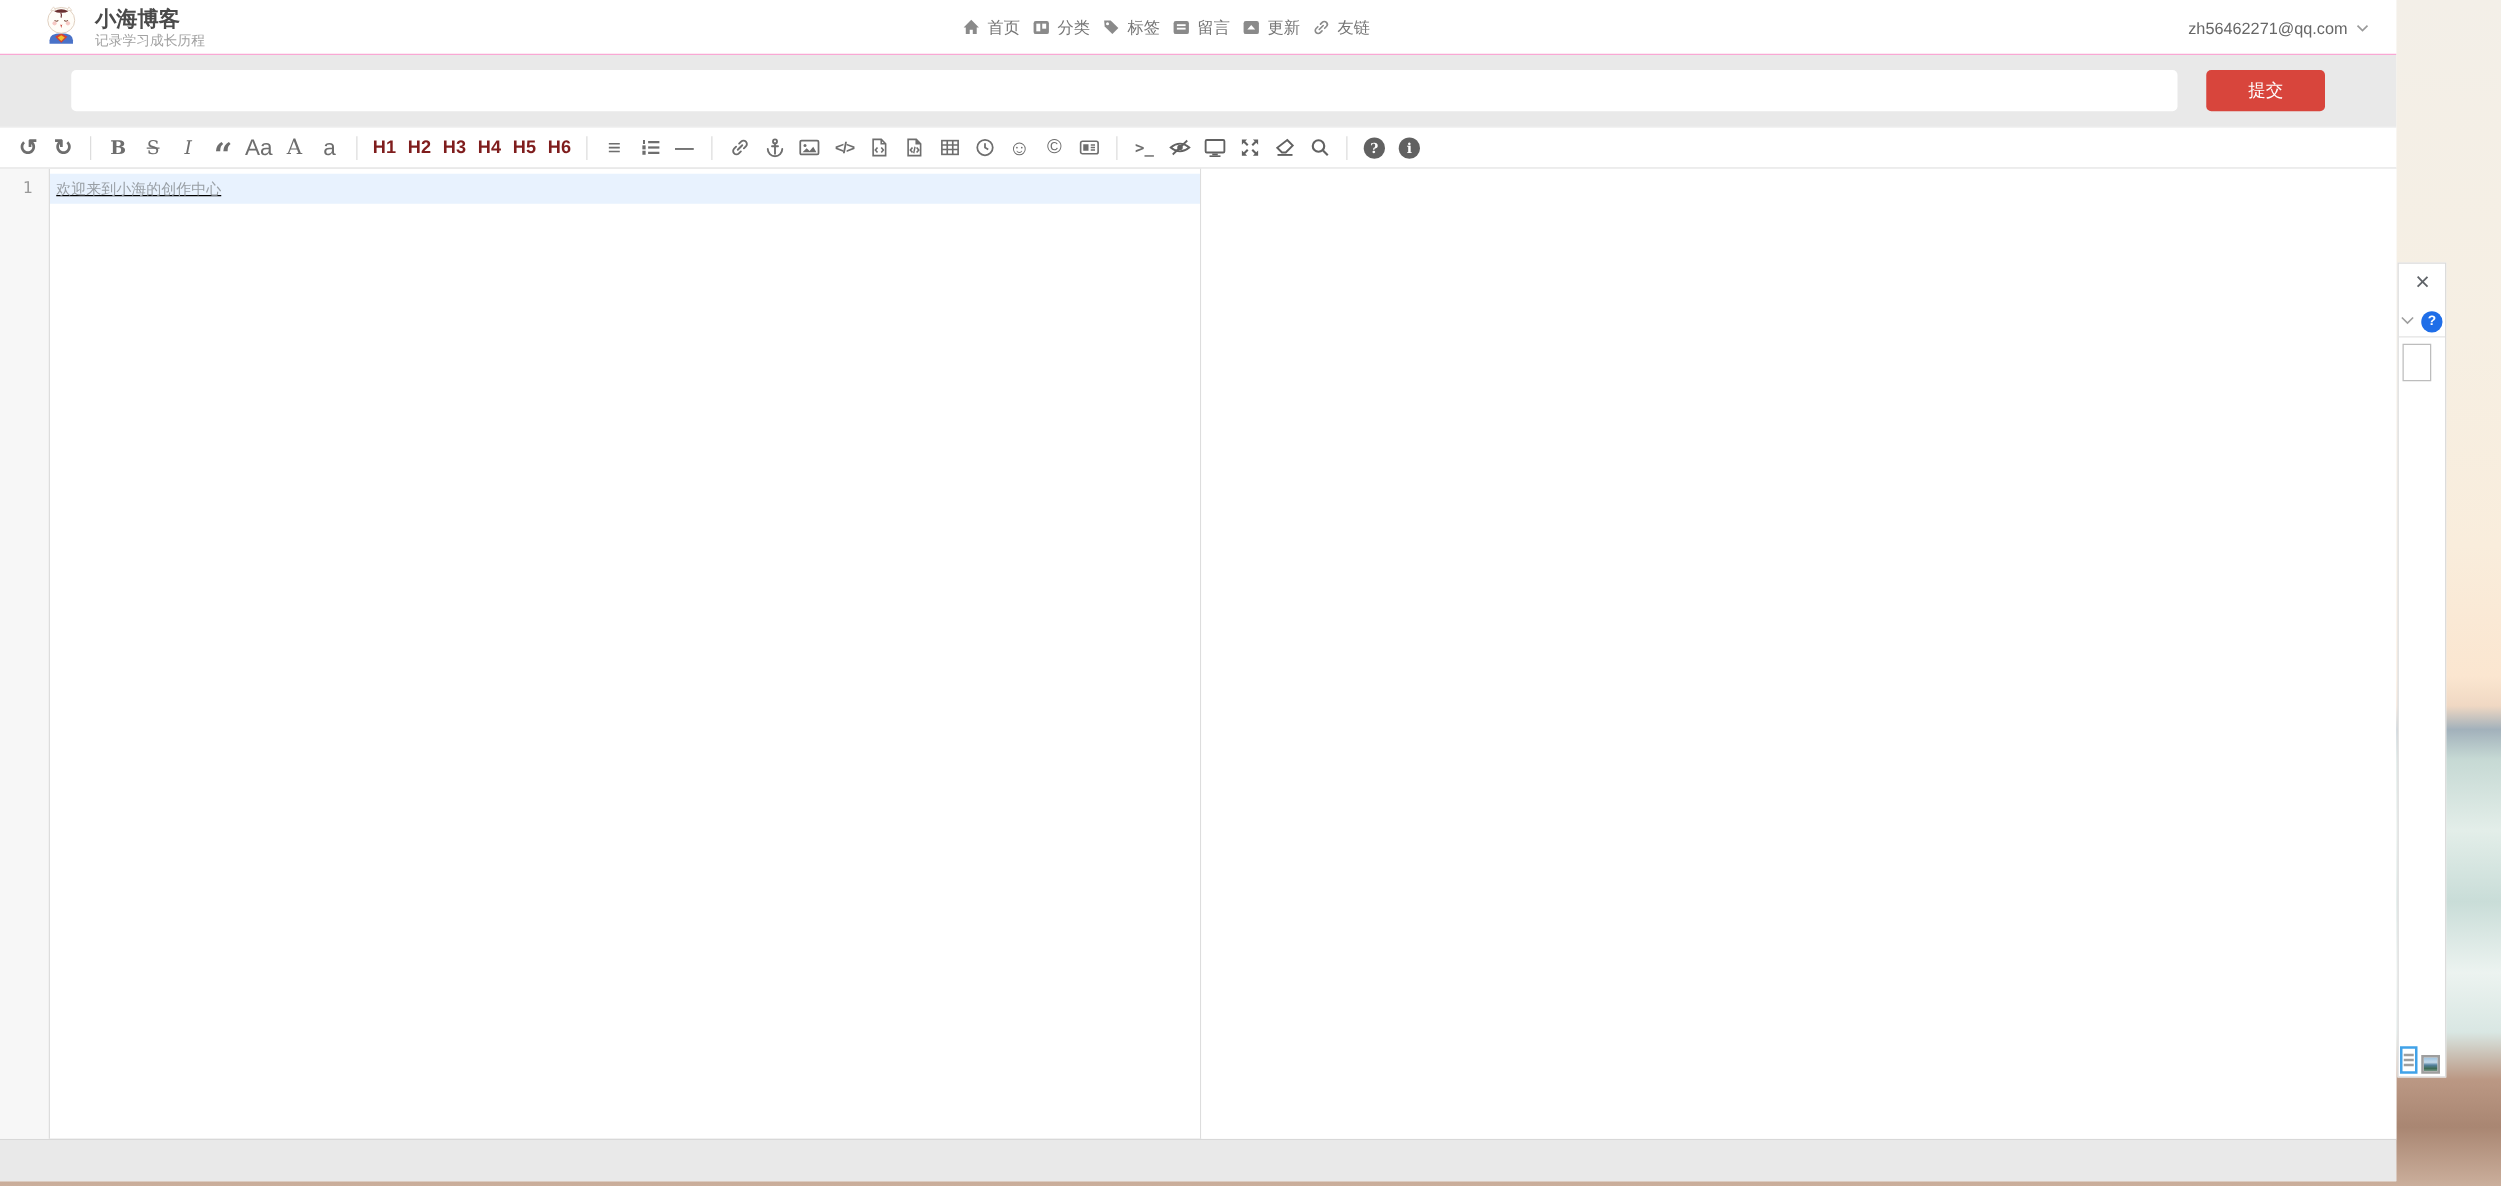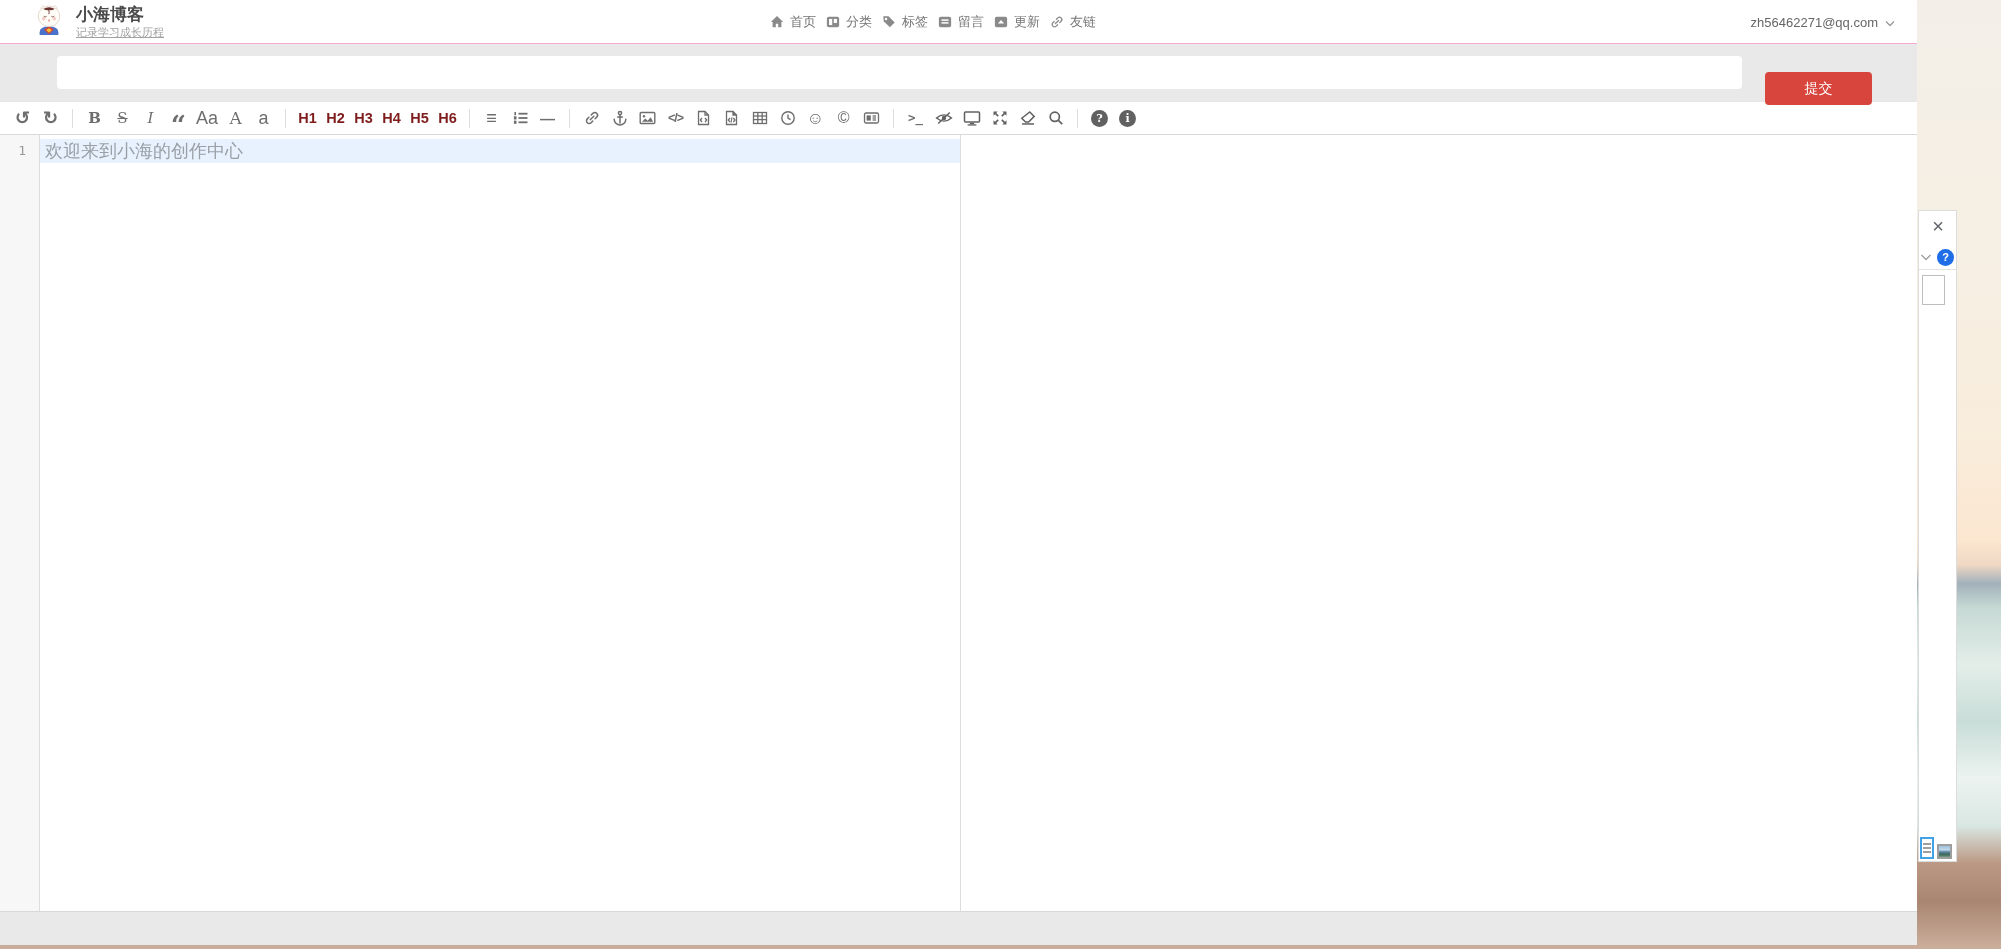--- a/index.html
+++ b/index.html
@@ -15,36 +15,36 @@
       #f0d8c3 59.5%, #a2b1bb 61.5%, #c6d9d4 64%, #e3eee9 70%,
       #c9ddd8 76%, #ecf3f0 82%, #d9e7e3 87%,
       #bb9884 91%, #a98672 95%, #cbaf9c 100%);
   }
   .content { position:absolute; left:0; top:0; width:1917px; height:945px; background:#fff; }
 
   
   .header { position:relative; height:44px; background:#fff; border-bottom:1px solid #f9a8d4; }
   .brand { position:absolute; left:34px; top:4px; display:flex; align-items:center; gap:12px; cursor:pointer; }
   .brand-text .title { font-size:17px; font-weight:bold; color:#4a4a4a; line-height:20px; }
-  .brand-text .subtitle { font-size:11px; color:#a2a2a2; line-height:14px;text-decoration:underline; }
+  .brand-text .subtitle { font-size:11px; color:#a2a2a2; line-height:14px; }
   .nav { position:absolute; left:770px; top:0; height:44px; display:flex; align-items:center; gap:10px; }
   .nav-item { display:flex; align-items:center; gap:6px; color:#757575; font-size:13px; cursor:pointer; white-space:nowrap; }
   .nav-item svg { display:block; }
   .account { position:absolute; right:22px; top:0; height:44px; display:flex; align-items:center; gap:7px; cursor:pointer; }
   .account .email { color:#666; font-size:13px;text-align:center; }
 
   
   .form-band { position:relative; height:57px; background:#e9e9e9; }
   .title-input {
     position:absolute; left:57px; top:12px; width:1685px; height:33px;
     border:none; border-radius:4px; background:#fff; padding:0 12px; font-size:14px; color:#333;
     font-family:"Liberation Sans",sans-serif; outline:none;
   }
   .submit-btn {
-    position:absolute; left:1765px; top:28px; width:107px; height:33px;
+    position:absolute; left:1765px; top:12px; width:95px; height:33px;
     background:#d8453c; color:#fff; border:none; border-radius:4px;
     font-size:14px; cursor:pointer; font-family:"Liberation Sans",sans-serif;
   }
 
   
   .toolbar {
     height:34px; background:#fff; border-top:1px solid #e6e6e6; border-bottom:1px solid #d9d9d9;
     display:flex; align-items:center; padding:0 9px; gap:1px;
   }
   .tbtn { height:28px; min-width:27px; padding:0 3px; background:transparent; border:0; cursor:pointer;
@@ -73,21 +73,21 @@
   }
   .ticon { display:block; }
 
   
   .editor { display:flex; height:776px; background:#fff; }
   .code-wrap { width:960px; display:flex; }
   .gutter { width:40px; background:#f7f7f7; border-right:1px solid #ddd; padding-top:4px; }
   .line-number { height:24px; line-height:24px; text-align:right; padding-right:13px;
                  color:#999; font-size:13px; font-family:"DejaVu Sans Mono",monospace; }
   .code-area { flex:1; padding-top:4px; cursor:text; }
-  .code-line { height:24px; line-height:24px; padding-left:5px; font-size:18px; }
+  .code-line { height:24px; line-height:24px; padding-left:5px; font-size:12px;text-decoration:underline; }
   .code-line.active { background:#e8f2fe; }
   .placeholder-text { color:#9aa0a6; }
   .vdiv { width:1px; background:#ddd; }
   .preview { flex:1; background:#fff; }
 
   
   .footer { height:34px; background:#e9e9e9; border-top:1px solid #d8d8d8; }
 
   
   .side-widget {

